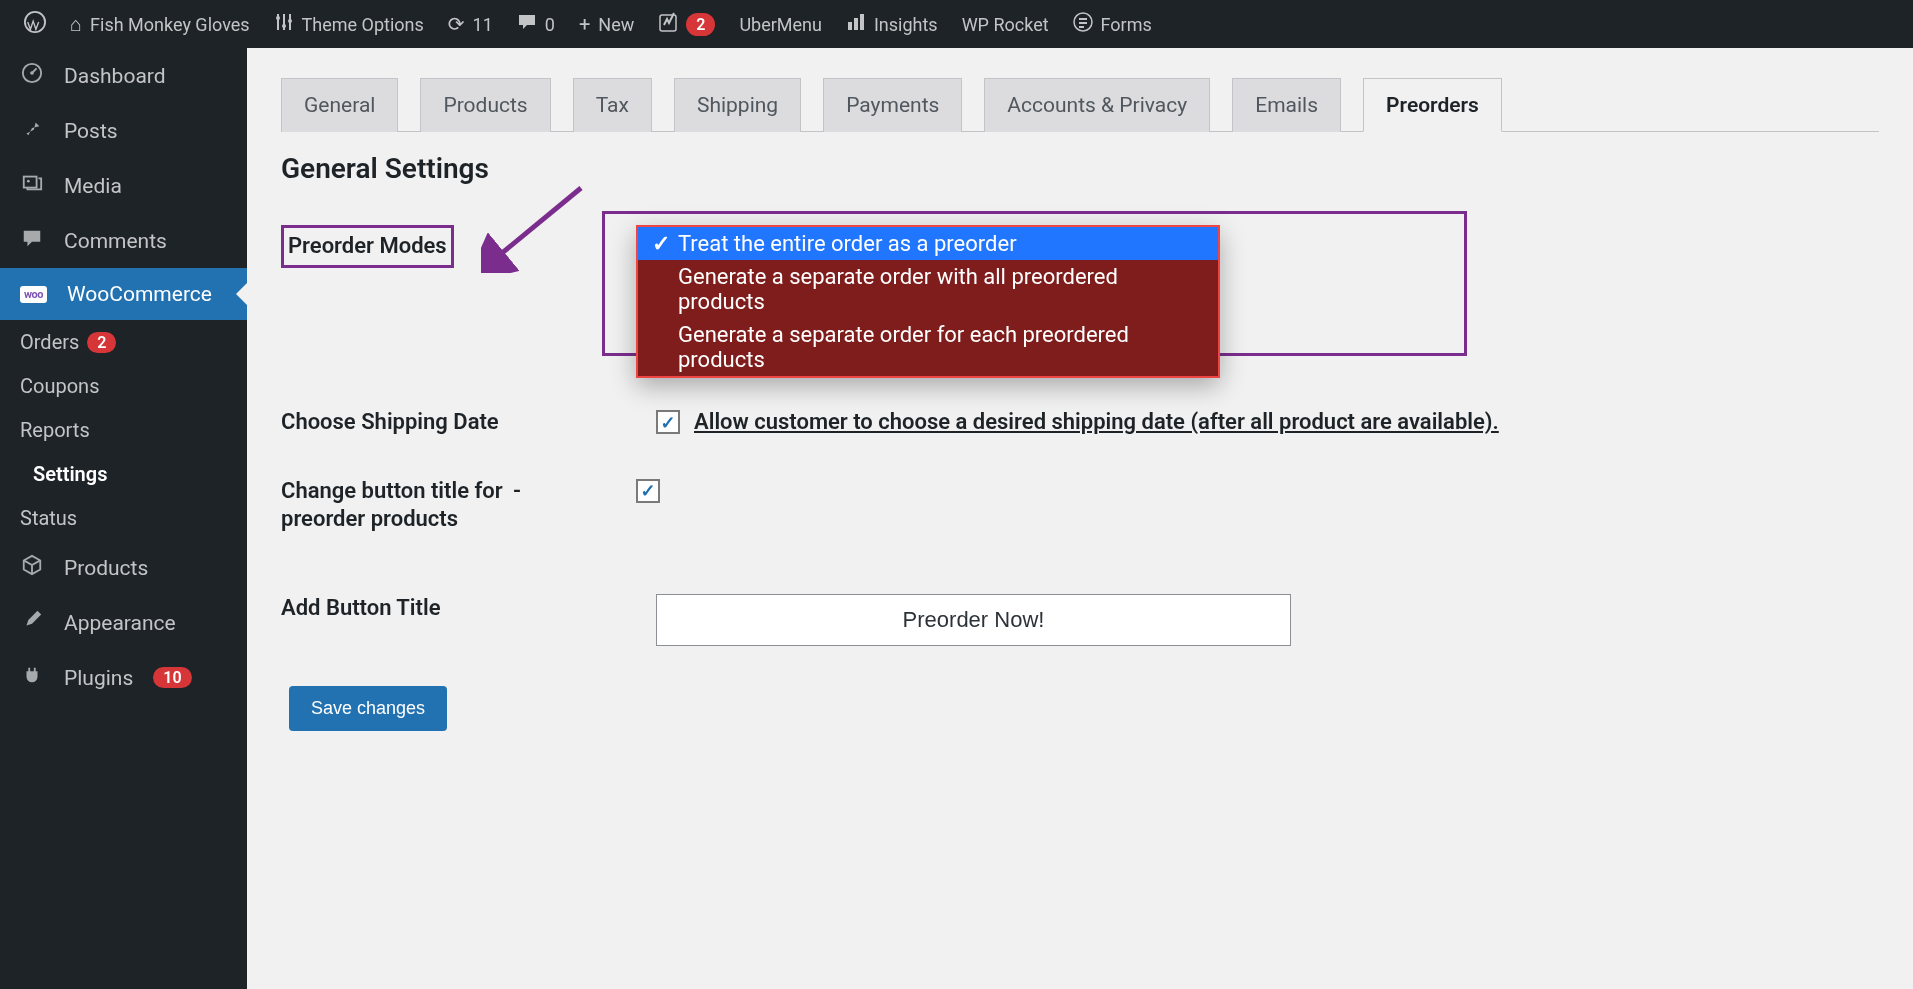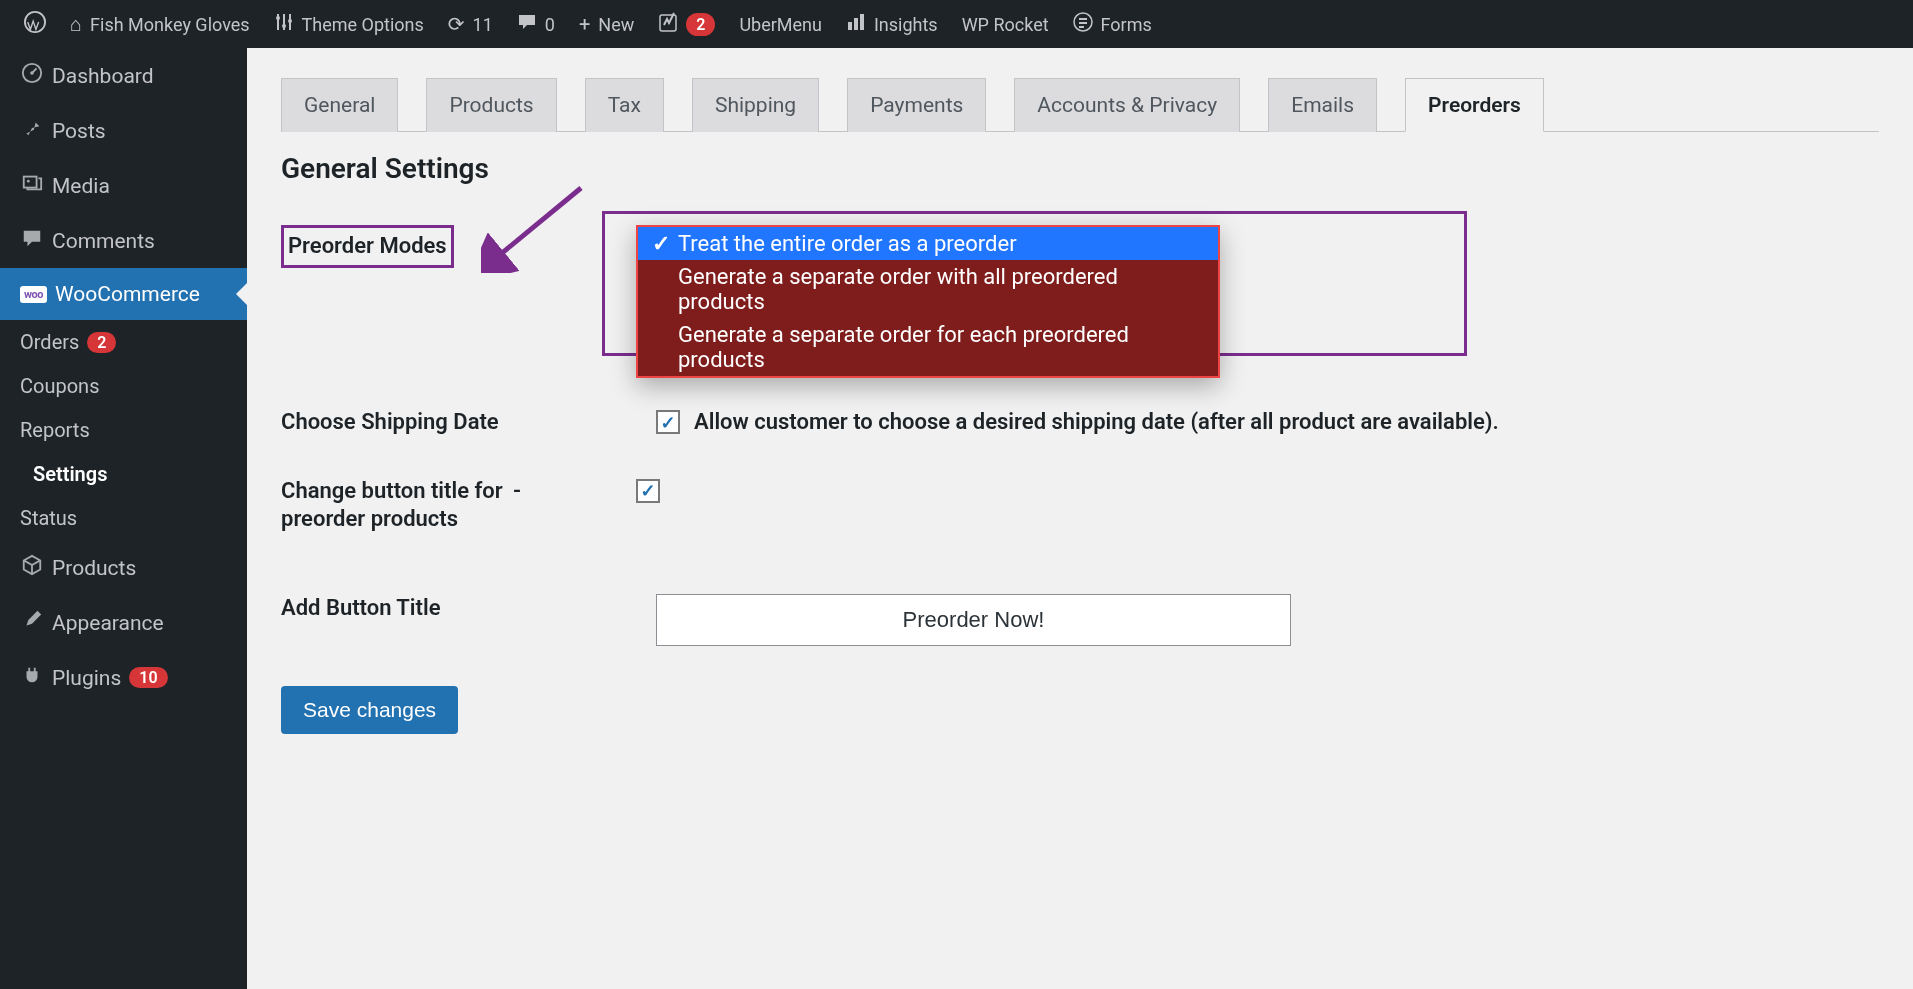--- a/index.html
+++ b/index.html
@@ -46,21 +46,21 @@
       width: 247px;
       bottom: 0;
       background: #1d2327;
       color: #c3c4c7;
       overflow-y: auto;
     }
     .sidebar-item {
       display: flex;
       align-items: center;
       padding: 14px 20px;
-      gap: 8px;
+      gap: 20px;
       font-size: 21px;
       cursor: pointer;
       position: relative;
     }
     .sidebar-item.active {
       background: #2271b1;
       color: #fff;
     }
     .sidebar-item.active::after {
       content: '';
@@ -106,21 +106,21 @@
     
     .main {
       margin-left: 247px;
       margin-top: 48px;
       padding: 30px 34px;
     }
     
     
     .tabs {
       display: flex;
-      gap: 28px;
+      gap: 22px;
       border-bottom: 1px solid #c3c4c7;
       margin-bottom: 20px;
     }
     .tab {
       background: #dcdcde;
       border: 1px solid #c3c4c7;
       border-bottom: none;
       padding: 14px 22px;
       font-size: 21px;
       color: #50575e;
@@ -214,40 +214,42 @@
       font-weight: 900;
       font-size: 18px;
       flex-shrink: 0;
       margin-top: 2px;
     }
     .checkbox-label {
       font-size: 22px;
       color: #1d2327;
       font-weight: 600;
       line-height: 1.3;
+      text-decoration: underline;
     }
     
     .text-input {
       width: 635px;
       padding: 12px 14px;
       font-size: 22px;
       border: 1px solid #8c8f94;
       background: #fff;
       color: #2c3338;
       text-align: center;
     }
     
     .save-btn {
       background: #2271b1;
       color: #fff;
       border: none;
       padding: 12px 22px;
-      font-size: 21px;
+      font-size: 18px;
       border-radius: 4px;
       cursor: pointer;
+      margin-left: 8px;
     }
     
     .dash-sep { color: #1d2327; font-size: 22px; font-weight: 600; margin: 0 40px 0 0; }
   </style>
 </head>
 <body>
 
 <div class="admin-bar">
   <div class="admin-bar-item">
     <span class="icon">

